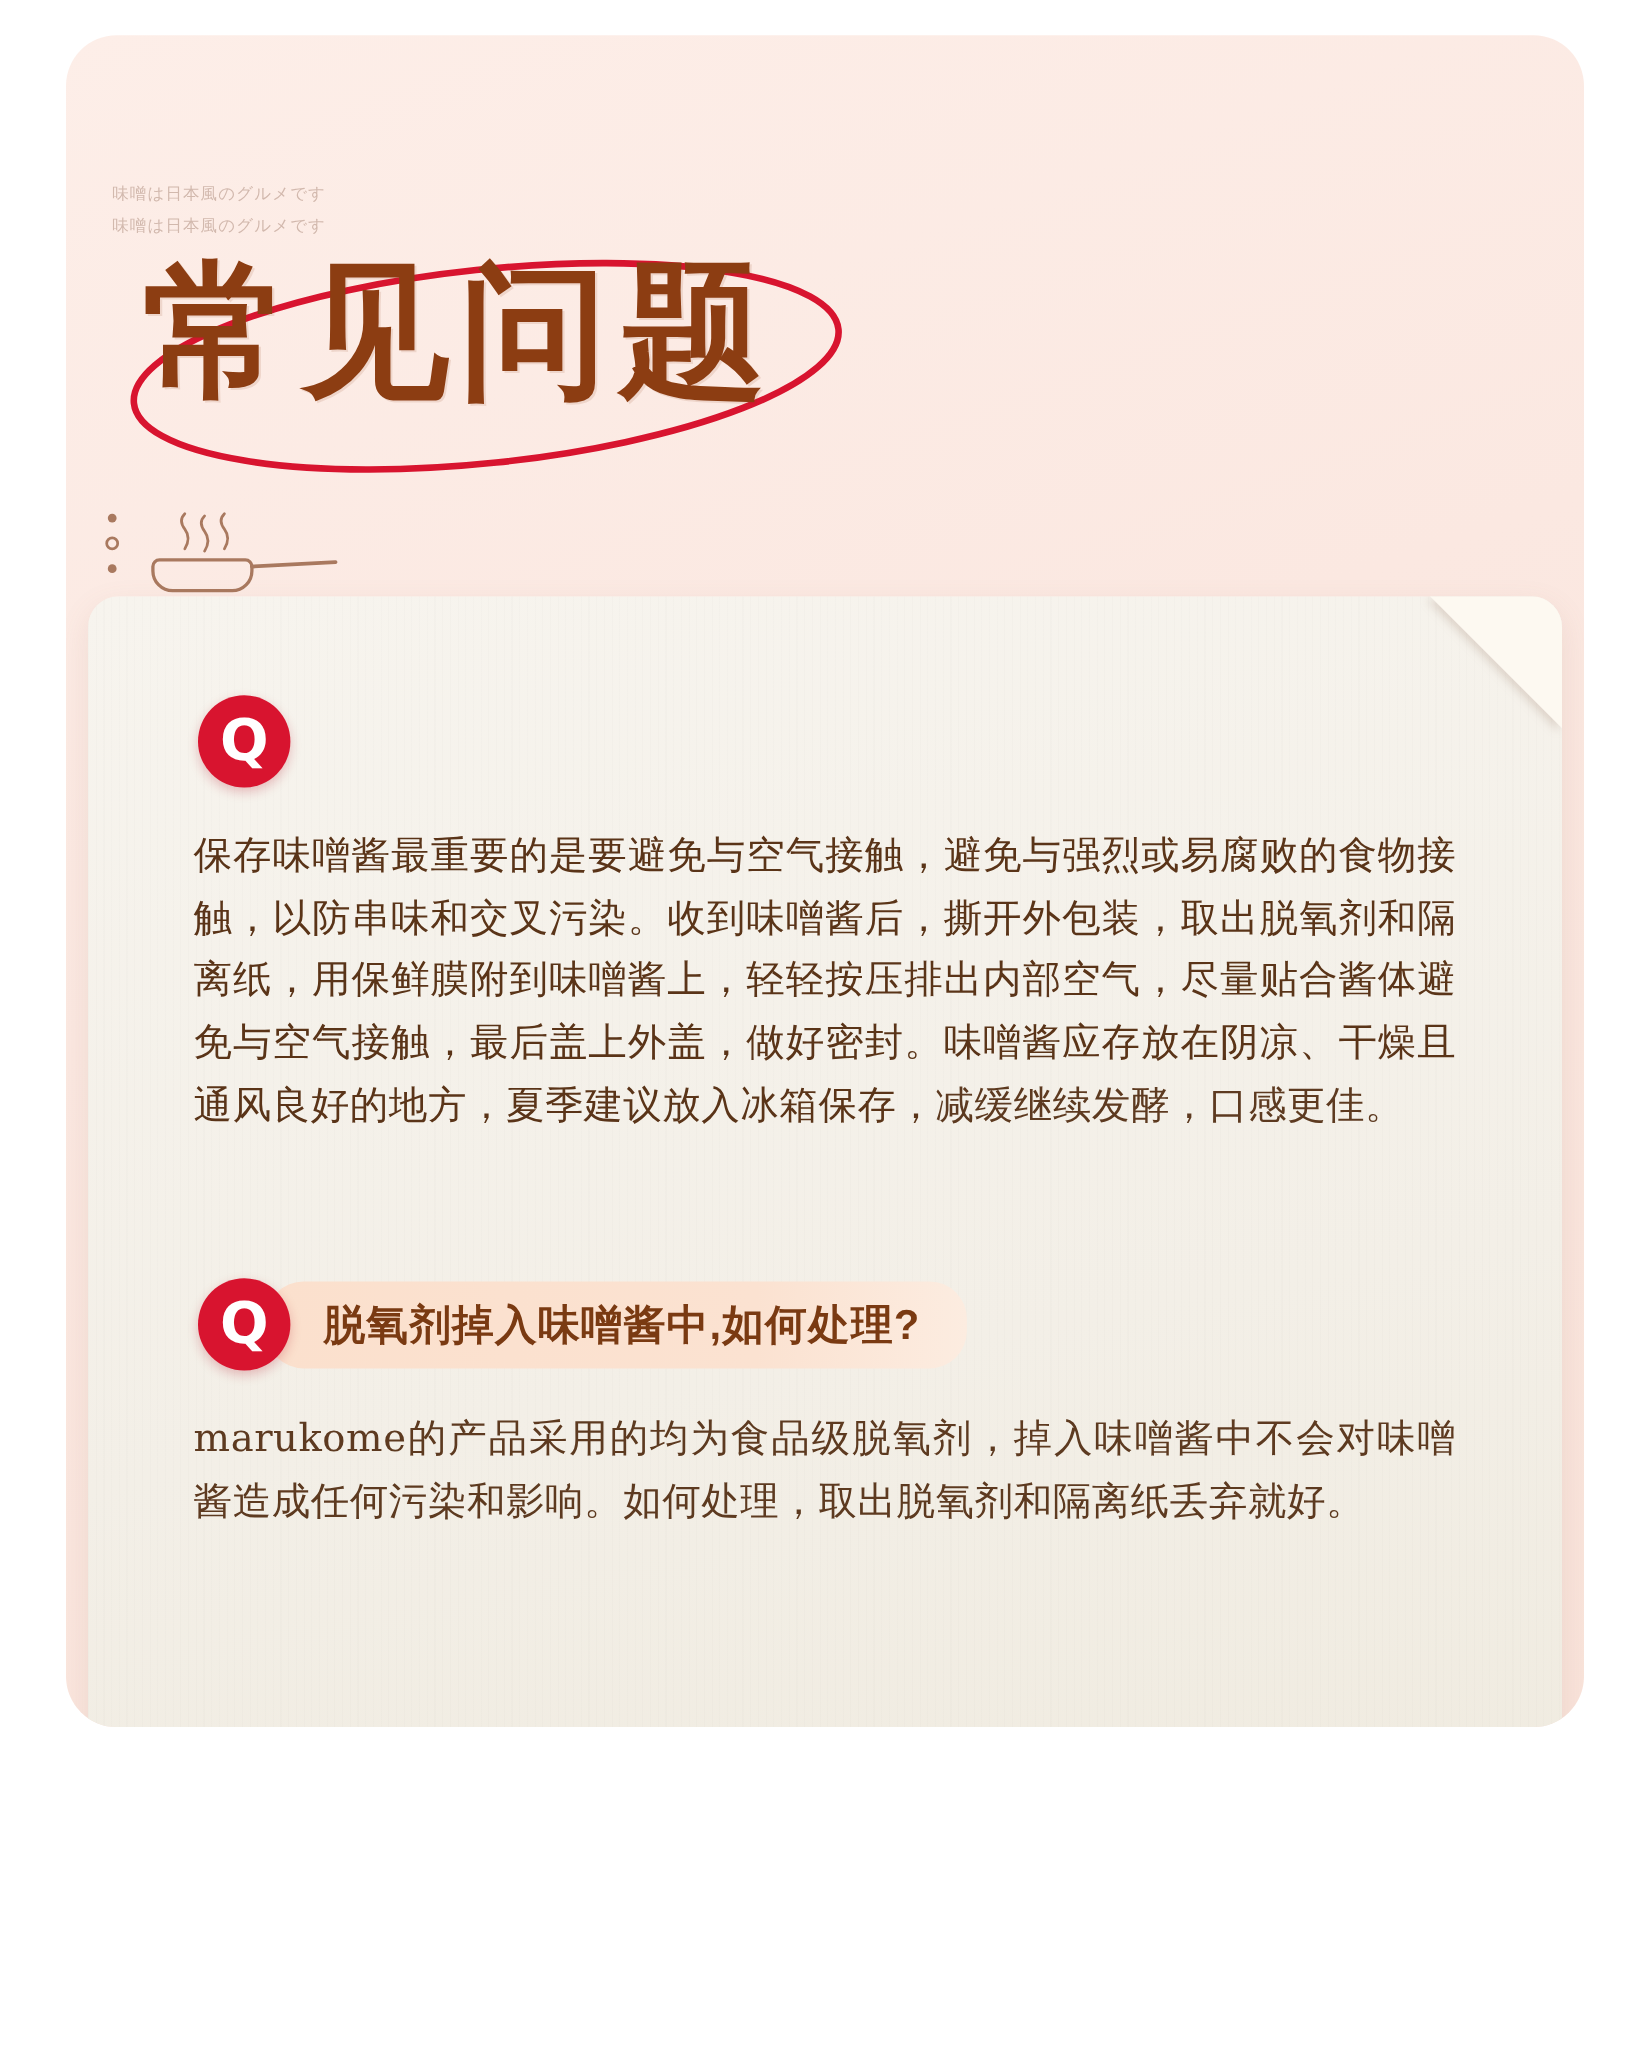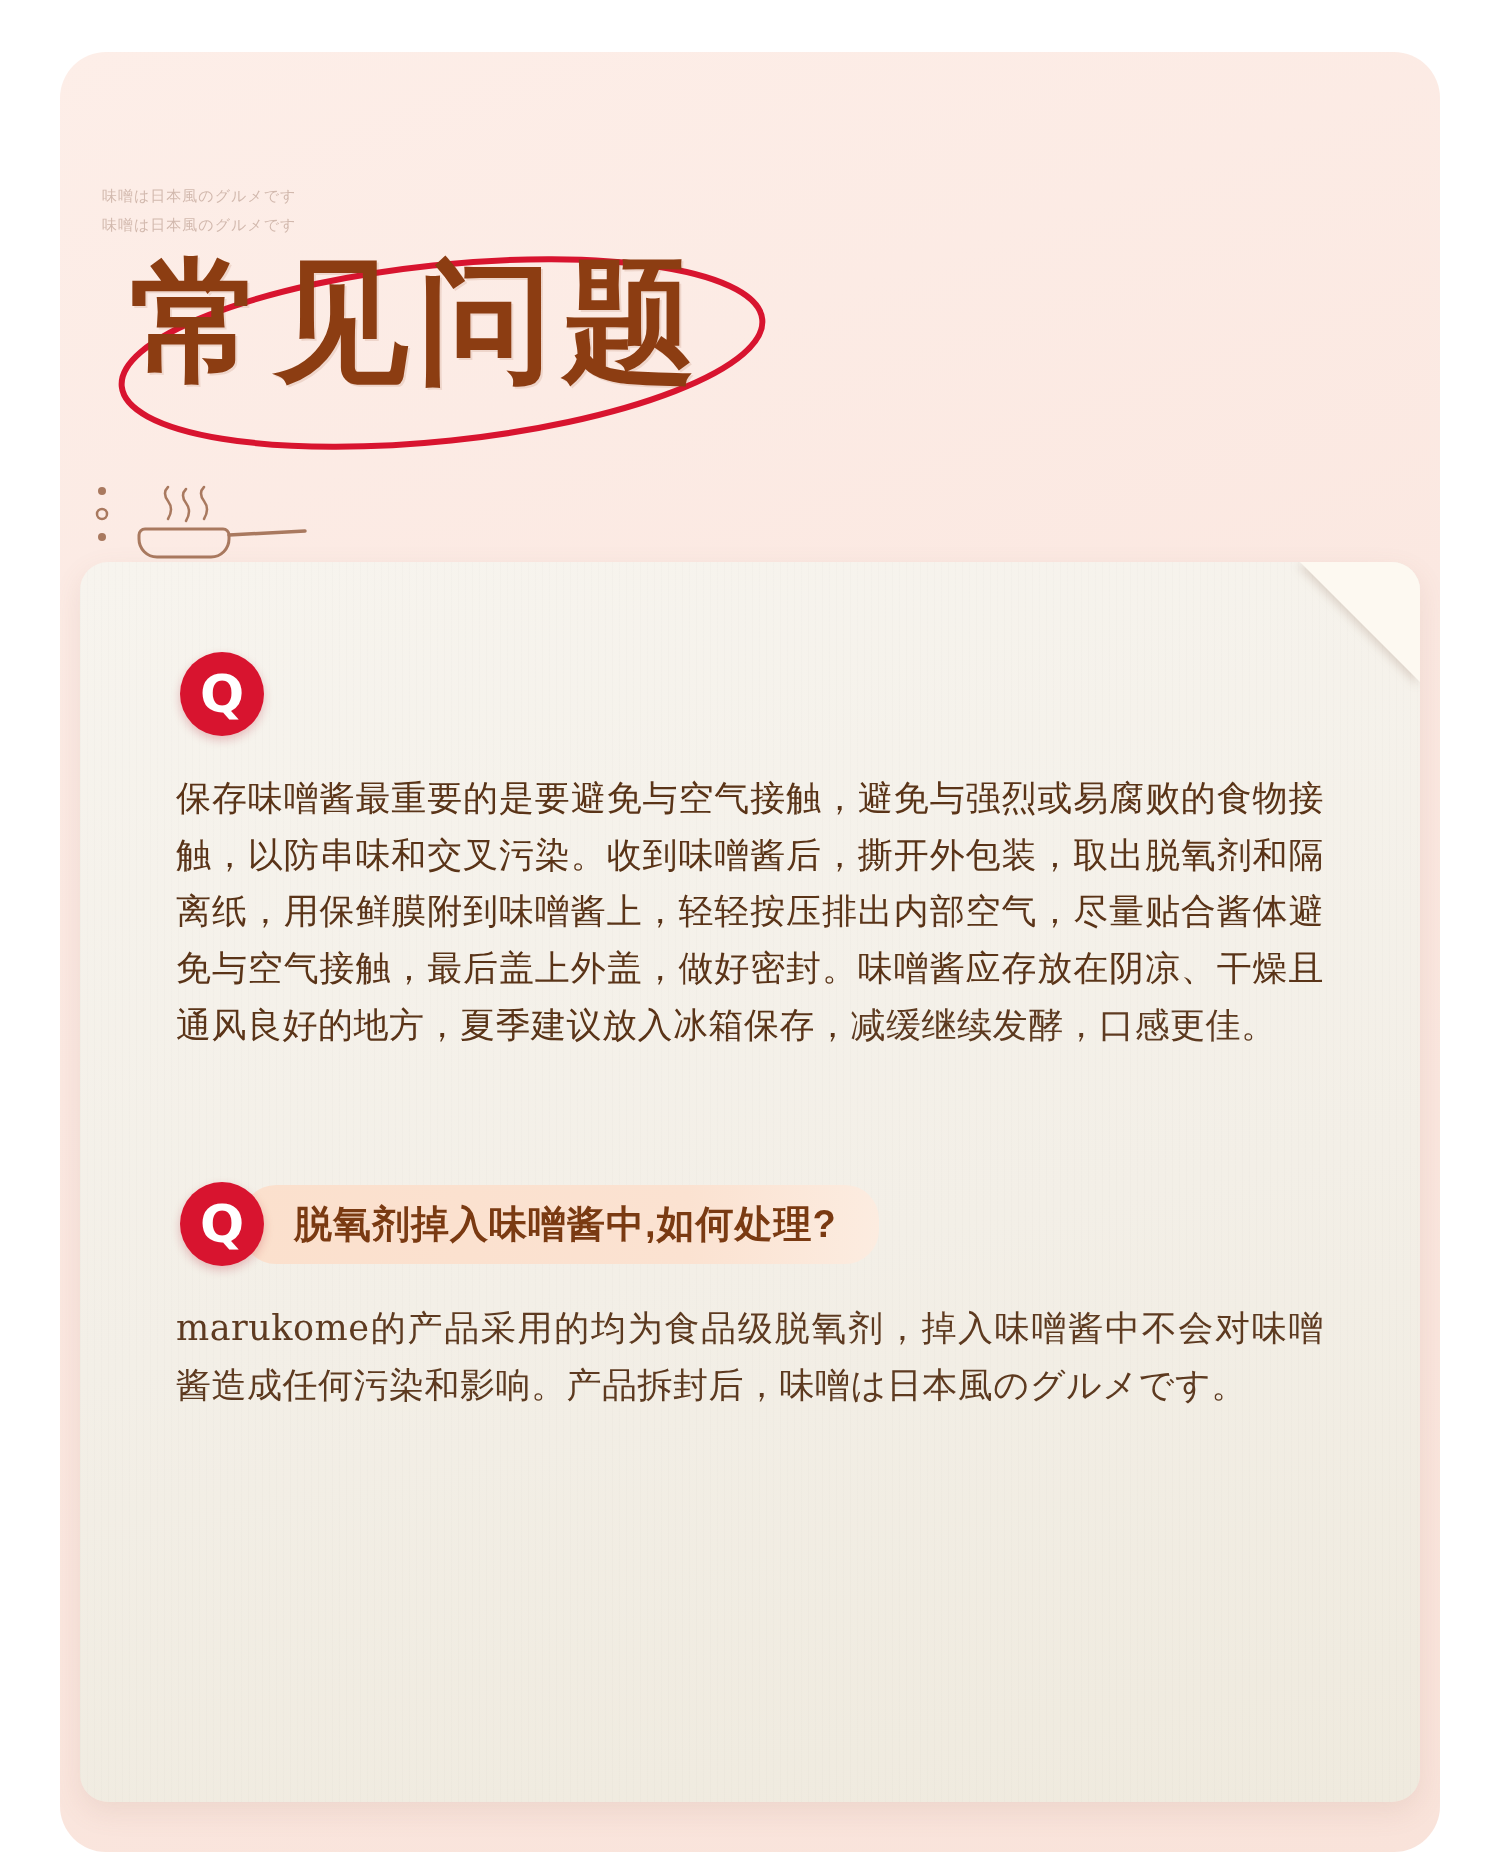--- a/index.html
+++ b/index.html
@@ -19,23 +19,23 @@
     width: 1500px;
     height: 1870px;
     background: #ffffff;
     box-sizing: border-box;
   }
 
   
   .panel {
     position: absolute;
     left: 60px;
-    top: 52px;
+    top: 32px;
     width: 1380px;
-    height: 1800px;
+    height: 1538px;
     border-radius: 46px;
     background: linear-gradient(160deg, #fdeee8 0%, #fbe8e1 45%, #f9e3da 100%);
     overflow: hidden;
   }
 
   
   .jp-lines {
     position: absolute;
     left: 42px;
     top: 130px;
@@ -220,19 +220,19 @@
           <span class="em">保存味噌酱最重要的是要避免与空气接触，避免与强烈或易腐败的食物接触，以防串味和交叉污染。收到味噌酱后，撕开外包装，取出脱氧剂和隔离纸，用保鲜膜附到味噌酱上，轻轻按压排出内部空气，尽量贴合酱体避免与空气接触，最后盖上外盖，做好密封。味噌酱应存放在阴凉、干燥且通风良好的地方，夏季建议放入冰箱保存，</span><span>减缓继续发酵，口感更佳。</span>
         </div>
       </div>
 
       <div class="qa qa-2">
         <div class="q-row">
           <div class="q-badge">Q</div>
           <div class="q-pill">脱氧剂掉入味噌酱中,如何处理?</div>
         </div>
         <div class="answer">
-          <span>marukome的产品采用的均为食品级脱氧剂，掉入味噌酱中不会对味噌酱造成任何污染和影响。产品拆封后，味噌は日本風のグルメです。</span><span></span>
+          <span>marukome的产品采用的均为食品级脱氧剂，掉入味噌酱中不会对味噌酱造成任何污染和影响。如何处理，取出脱氧剂和隔离纸丢弃就好。</span><span></span>
         </div>
       </div>
 
     </div>
   </div>
 </div>
 
 </body></html>

